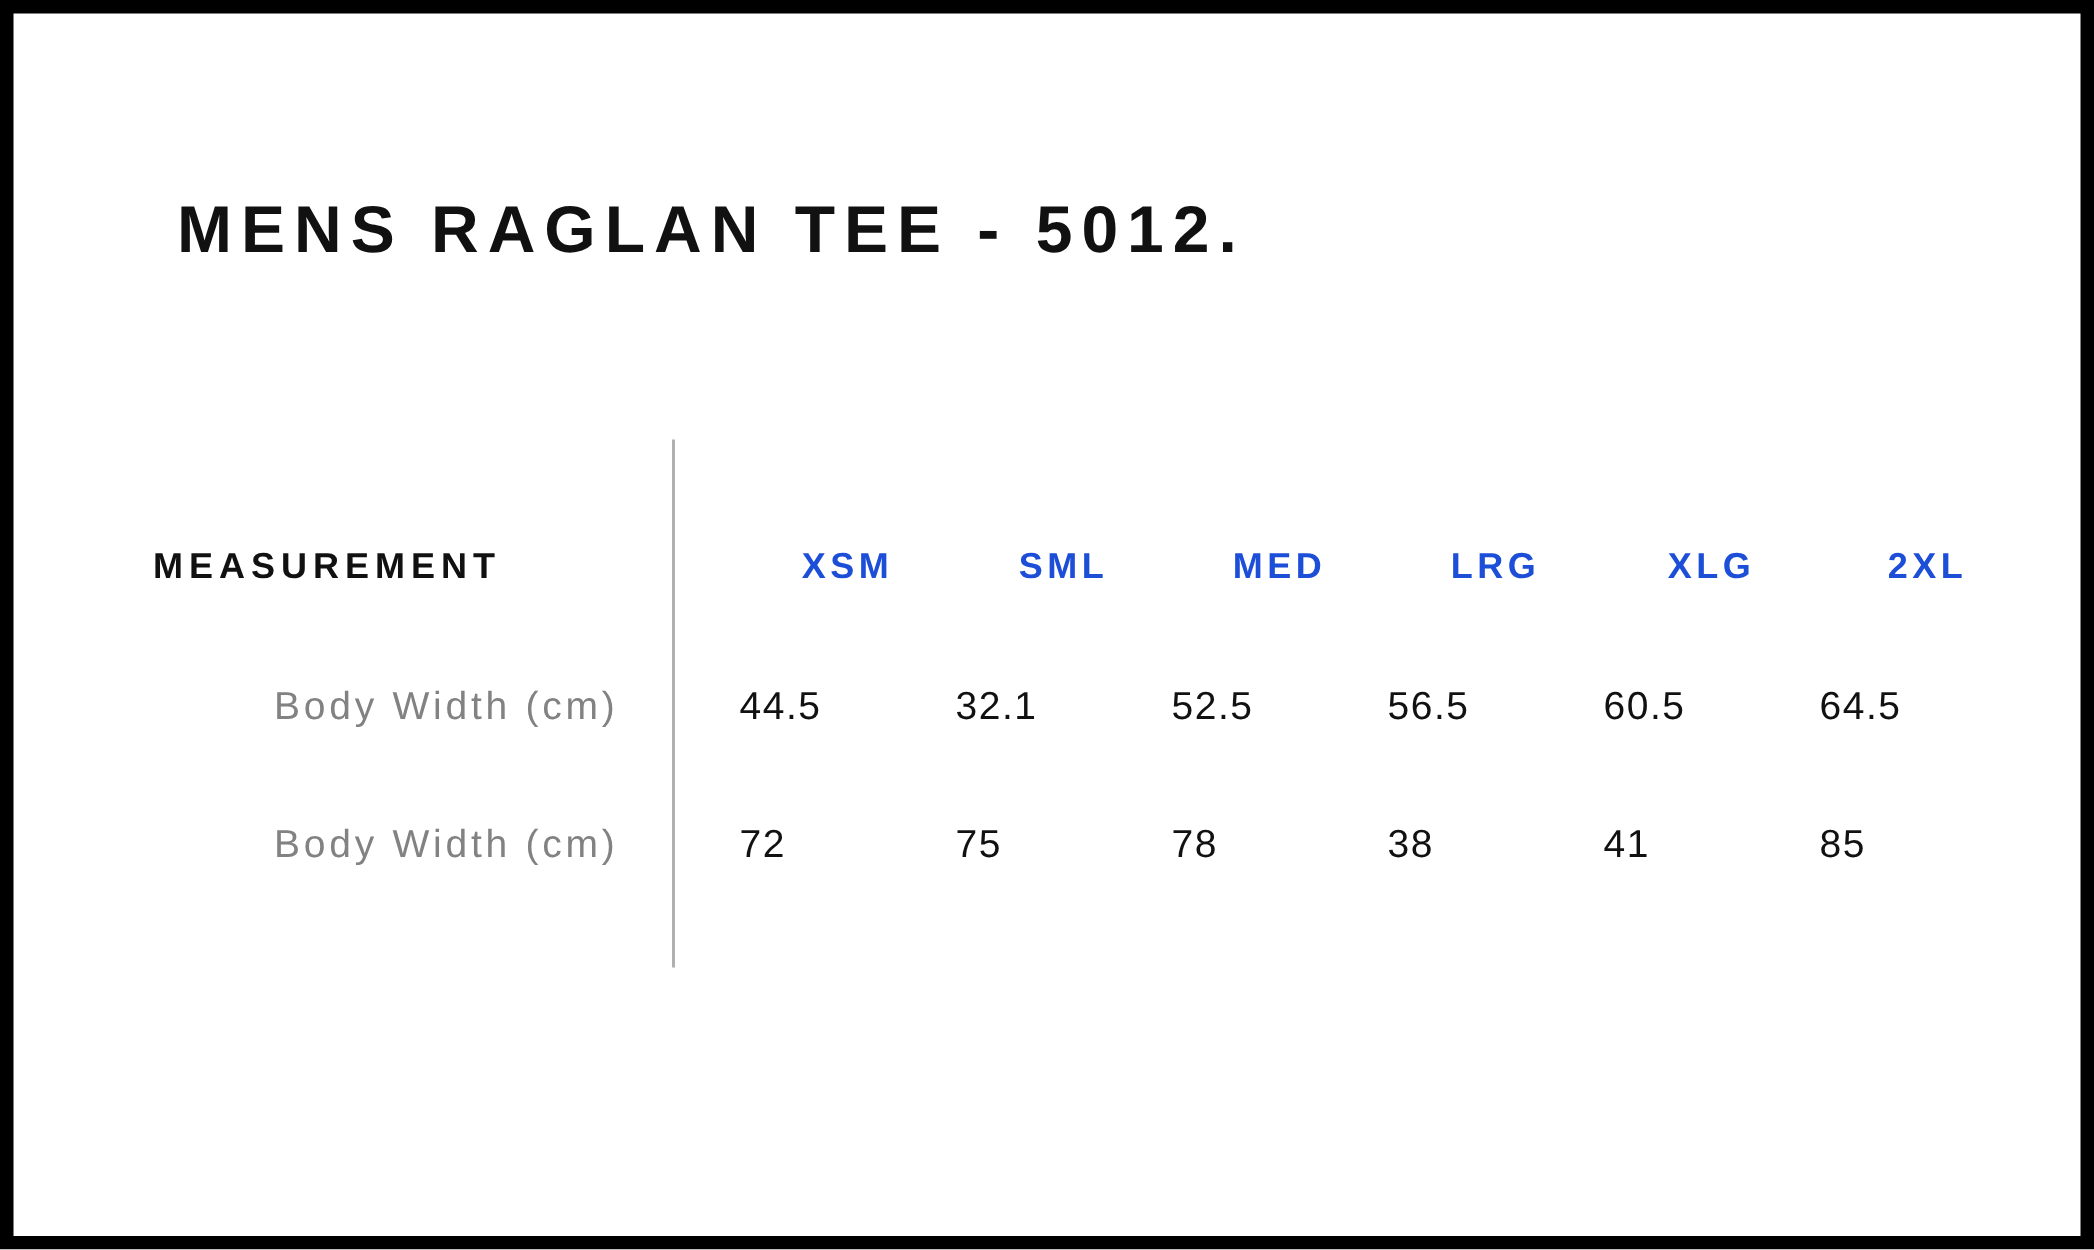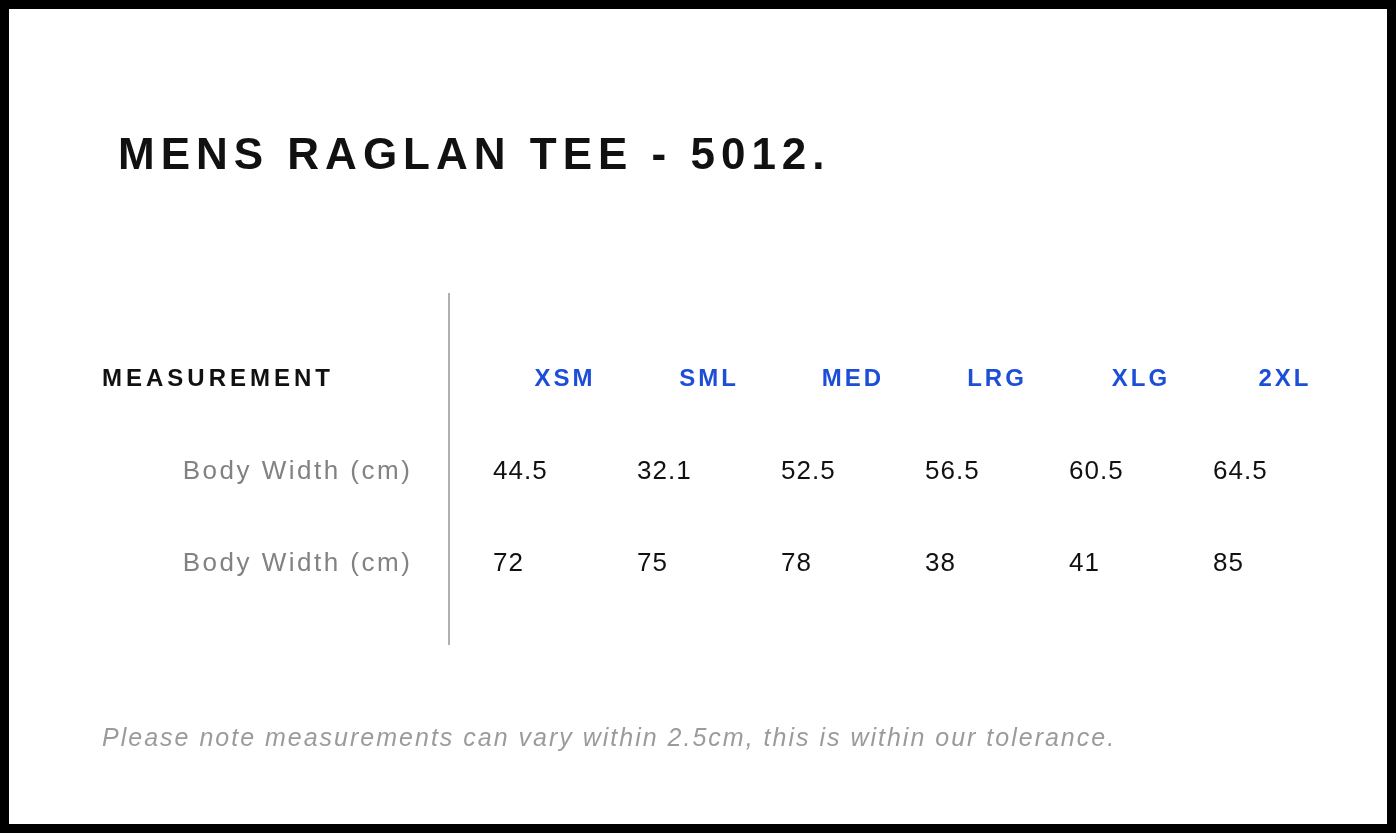--- a/index.html
+++ b/index.html
@@ -125,15 +125,14 @@
     <div class="row-label">Body Width (cm)</div>
     <div class="cell-value">72</div>
     <div class="cell-value">75</div>
     <div class="cell-value">78</div>
     <div class="cell-value">38</div>
     <div class="cell-value">41</div>
     <div class="cell-value">85</div>
 
   </div>
 
-  <div class="footer-note">Please note measurements can vary within 2.5cm, this is within our tolerance.</div>
 
 </div>
 
 </body></html>

